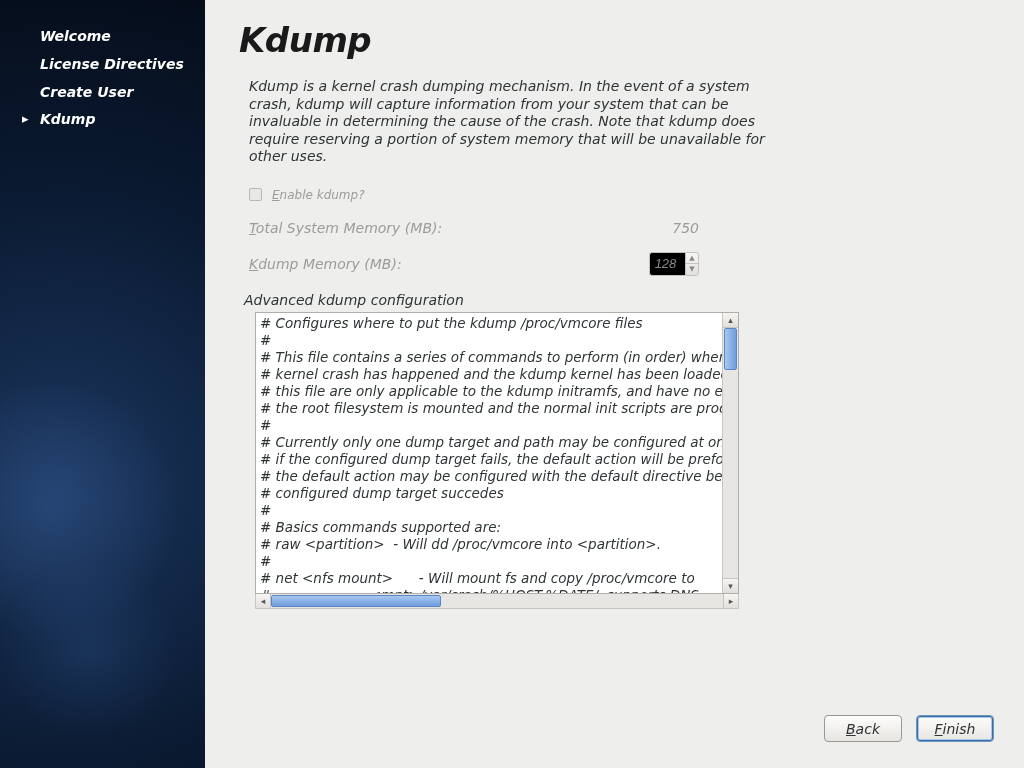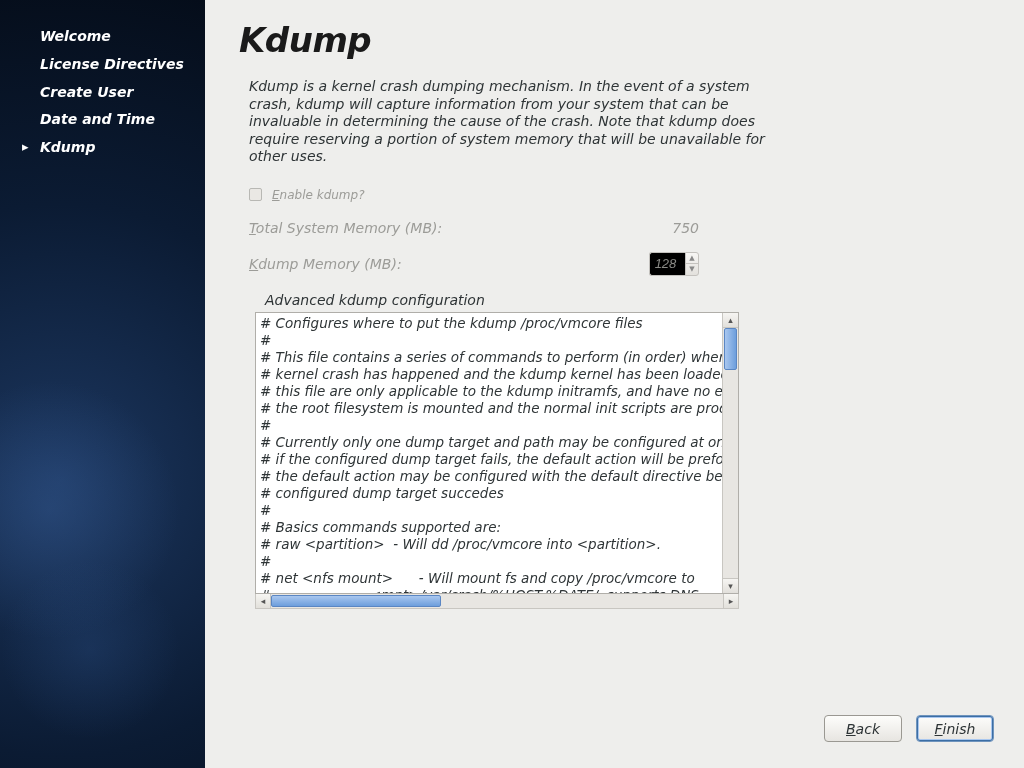--- a/index.html
+++ b/index.html
@@ -98,21 +98,21 @@
     display: flex; flex-direction: column;
     width: 14px;
     border: 1px solid #c4c2be;
     border-top-right-radius: 3px;
     border-bottom-right-radius: 3px;
     background: linear-gradient(#f7f6f4, #e3e1dd);
   }
   .spinbtns div { flex:1; display:flex; align-items:center; justify-content:center; font-size:7px; color:#888; }
   .spinbtns div:first-child { border-bottom:1px solid #c4c2be; }
 
-  .adv-label { font-size: 14px; margin-left: 26px; margin-top: 14px; margin-bottom: 4px; color: #2e3436; }
+  .adv-label { font-size: 14px; margin-left: 5px; margin-top: 14px; margin-bottom: 4px; color: #2e3436; }
 
   .config-area {
     margin-left: 16px;
     width: 484px;
     height: 282px;
     border: 1px solid #b0aea9;
     background: #fff;
     display: flex;
     position: relative;
   }
@@ -180,21 +180,20 @@
   }
 </style>
 </head>
 <body>
 
 <div class="sidebar">
   <ul class="nav">
     <li>Welcome</li>
     <li>License Directives</li>
     <li>Create User</li>
-    <li>Date and Time</li>
     <li class="active">Kdump</li>
   </ul>
 </div>
 
 <div class="main">
   <h1 class="page-title">Kdump</h1>
   <p class="intro">Kdump is a kernel crash dumping mechanism. In the event of a system crash, kdump will capture information from your system that can be invaluable in determining the cause of the crash. Note that kdump does require reserving a portion of system memory that will be unavailable for other uses.</p>
 
   <div class="disabled-block">
     <div class="checkbox-row">

